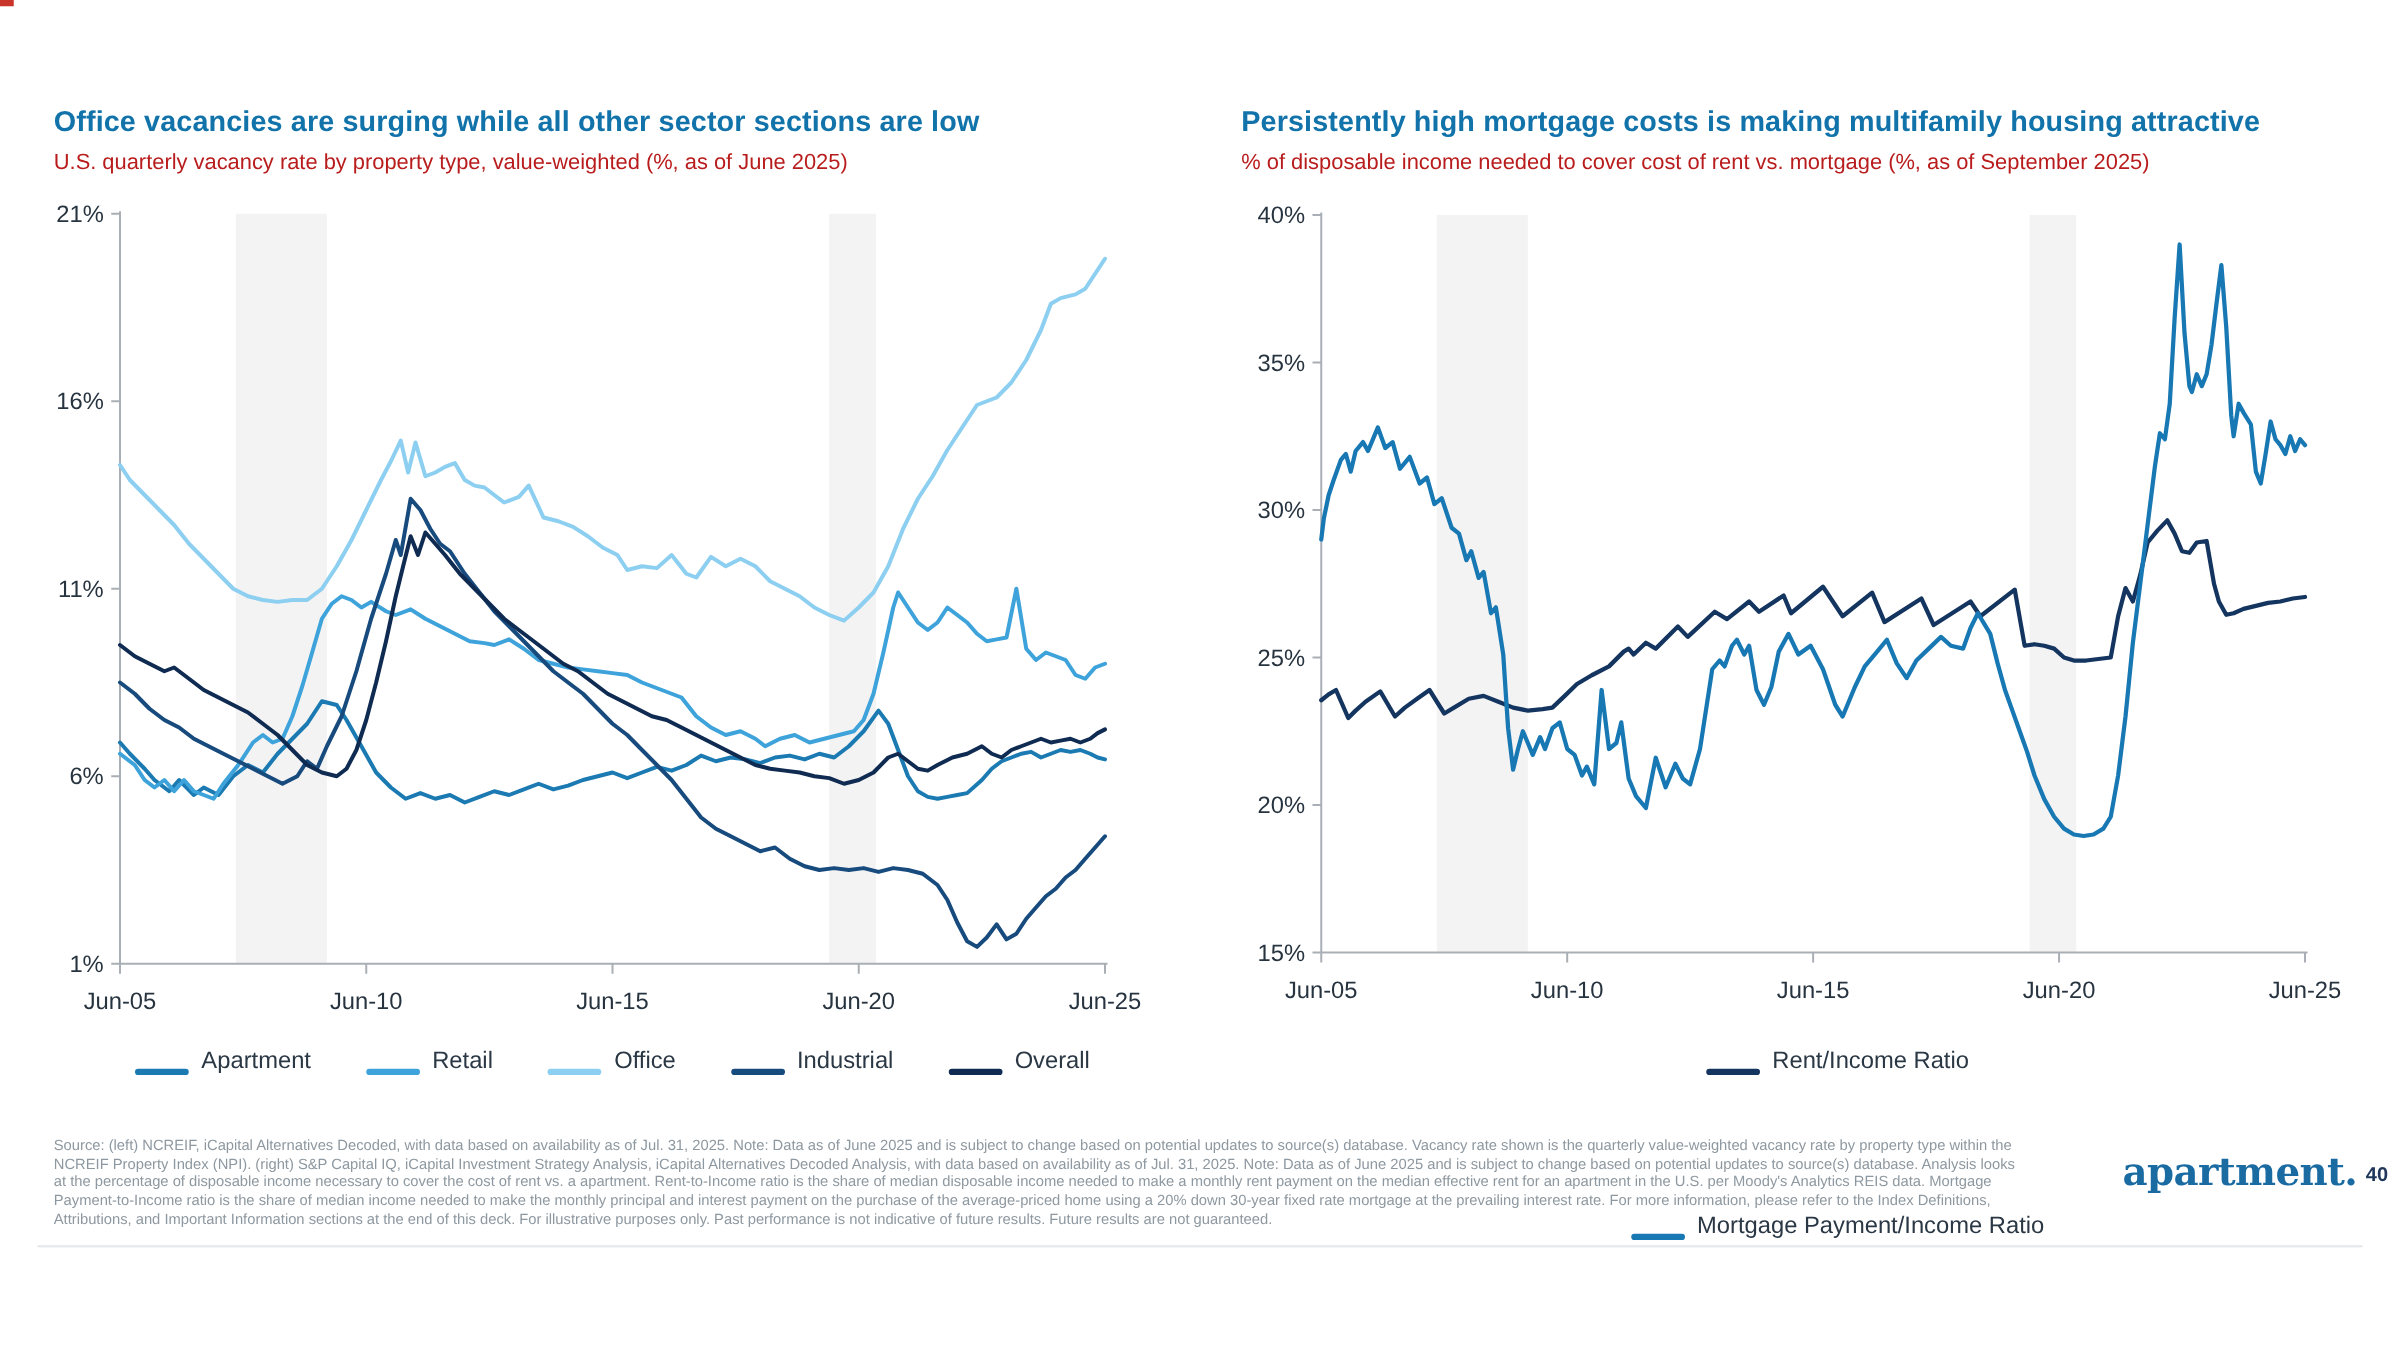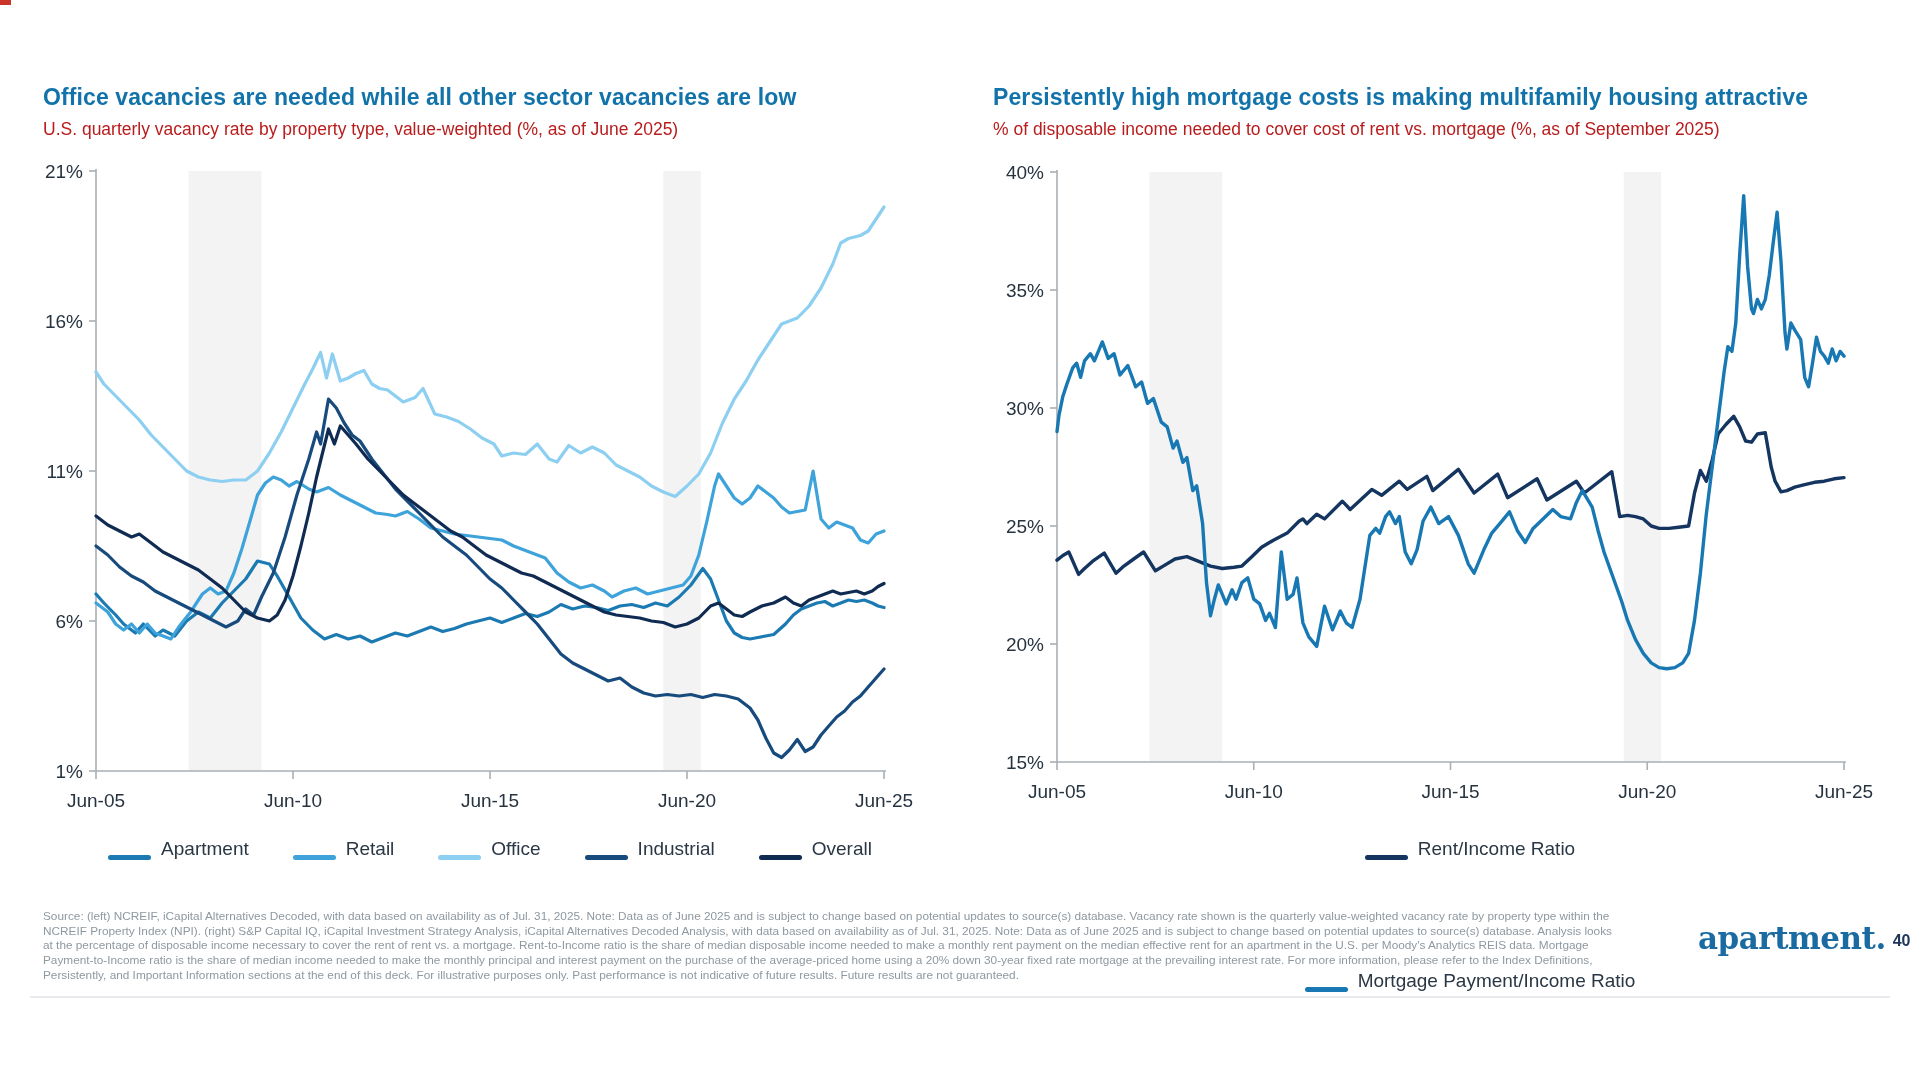--- a/index.html
+++ b/index.html
@@ -18,21 +18,21 @@
   .logo{position:absolute;left:1698px;top:920px;white-space:nowrap;}
   .logo-text{font-family:"DejaVu Serif", serif;font-weight:700;font-size:31px;color:#1A6BA2;letter-spacing:-0.5px;}
   .logo-page{font-size:16px;font-weight:700;color:#20375B;margin-left:7px;position:relative;top:-3px;}
 </style>
 </head>
 <body>
 
 <div id="slide">
   <div class="corner-mark"></div>
 
-  <div class="chart-title" style="left:43px;">Office vacancies are needed while all other sector vacancies are low</div>
+  <div class="chart-title" style="left:43px;">Office vacancies are surging while all other sector sections are low</div>
   <div class="chart-subtitle" style="left:43px;">U.S. quarterly vacancy rate by property type, value-weighted (%, as of June 2025)</div>
 
   <div class="chart-title" style="left:993px;">Persistently high mortgage costs is making multifamily housing attractive</div>
   <div class="chart-subtitle" style="left:993px;">% of disposable income needed to cover cost of rent vs. mortgage (%, as of September 2025)</div>
 
   <svg id="charts-svg" width="1920" height="1080" viewBox="0 0 1920 1080">
       <rect x="188.58999999999642" y="171" width="72.88999999999643" height="600" fill="#F3F3F3"></rect>
       <rect x="663.3599999999947" y="171" width="37.430000000001655" height="600" fill="#F3F3F3"></rect>
       <line x1="96" y1="169" x2="96" y2="771" stroke="#A9AFB5" stroke-width="1.6"></line>
       <line x1="96" y1="771" x2="886" y2="771" stroke="#A9AFB5" stroke-width="1.6"></line>
@@ -120,22 +120,22 @@
       </div>
       <div class="legend-item">
         <span class="legend-swatch" style="background: rgb(24, 120, 179);"></span>
         <span class="legend-label">Mortgage Payment/Income Ratio</span>
       </div>
     </div>
 
   <div class="footer">
     <div>Source: (left) NCREIF, iCapital Alternatives Decoded, with data based on availability as of Jul. 31, 2025. Note: Data as of June 2025 and is subject to change based on potential updates to source(s) database. Vacancy rate shown is the quarterly value-weighted vacancy rate by property type within the</div>
     <div>NCREIF Property Index (NPI). (right) S&amp;P Capital IQ, iCapital Investment Strategy Analysis, iCapital Alternatives Decoded Analysis, with data based on availability as of Jul. 31, 2025. Note: Data as of June 2025 and is subject to change based on potential updates to source(s) database. Analysis looks</div>
-    <div>at the percentage of disposable income necessary to cover the rent of rent vs. a mortgage. Rent-to-Income ratio is the share of median disposable income needed to make a monthly rent payment on the median effective rent for an apartment in the U.S. per Moody's Analytics REIS data. Mortgage</div>
+    <div>at the percentage of disposable income necessary to cover the cost of rent vs. a apartment. Rent-to-Income ratio is the share of median disposable income needed to make a monthly rent payment on the median effective rent for an apartment in the U.S. per Moody's Analytics REIS data. Mortgage</div>
     <div>Payment-to-Income ratio is the share of median income needed to make the monthly principal and interest payment on the purchase of the average-priced home using a 20% down 30-year fixed rate mortgage at the prevailing interest rate. For more information, please refer to the Index Definitions,</div>
-    <div>Persistently, and Important Information sections at the end of this deck. For illustrative purposes only. Past performance is not indicative of future results. Future results are not guaranteed.</div>
+    <div>Attributions, and Important Information sections at the end of this deck. For illustrative purposes only. Past performance is not indicative of future results. Future results are not guaranteed.</div>
   </div>
   <div class="footer-divider"></div>
 
   <div class="logo">
     <span class="logo-text">apartment.</span><span class="logo-page">40</span>
   </div>
 </div>
 
 </body></html>

